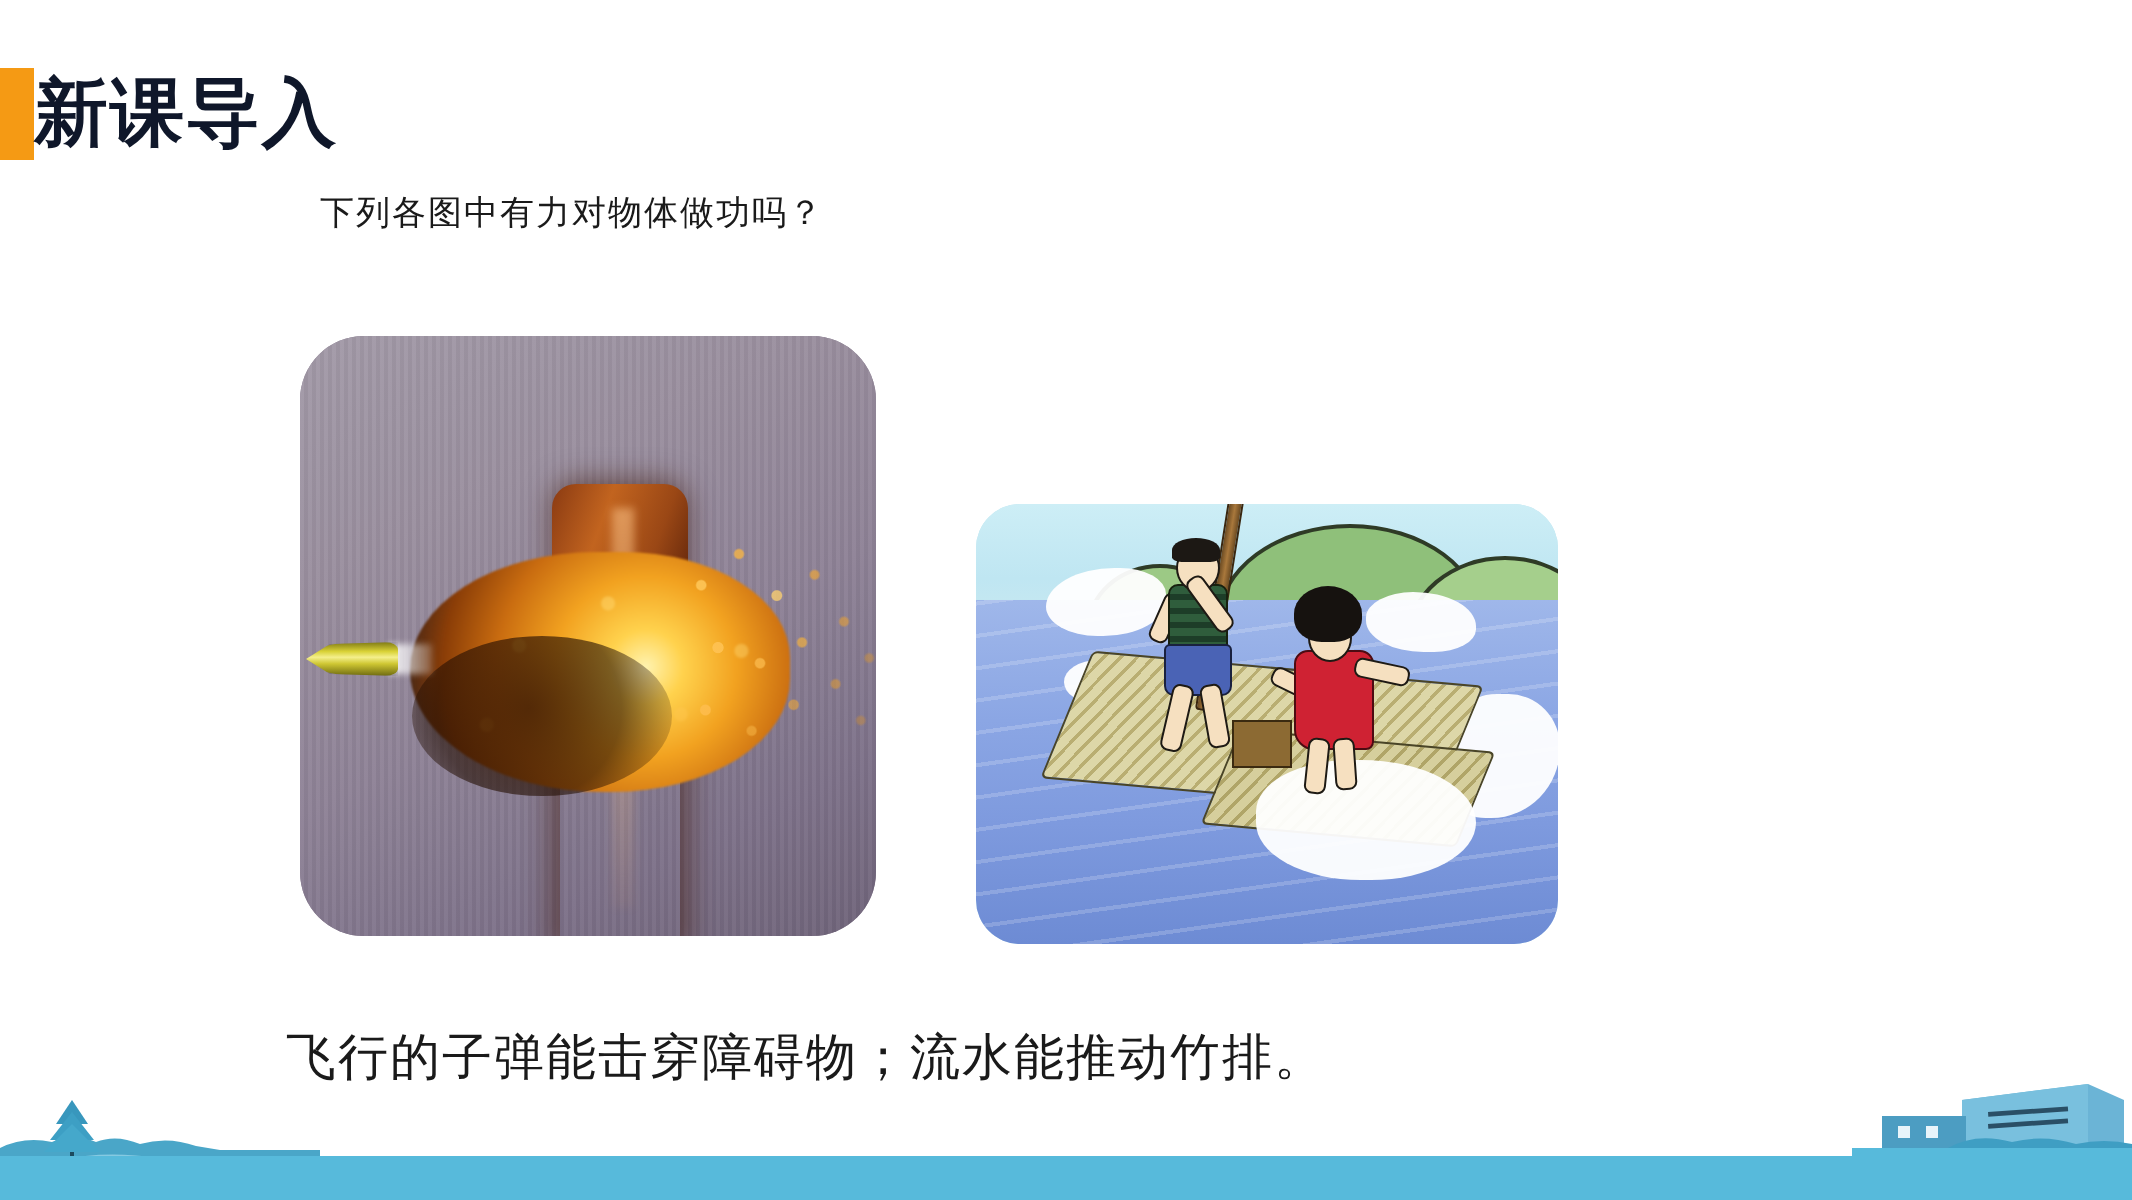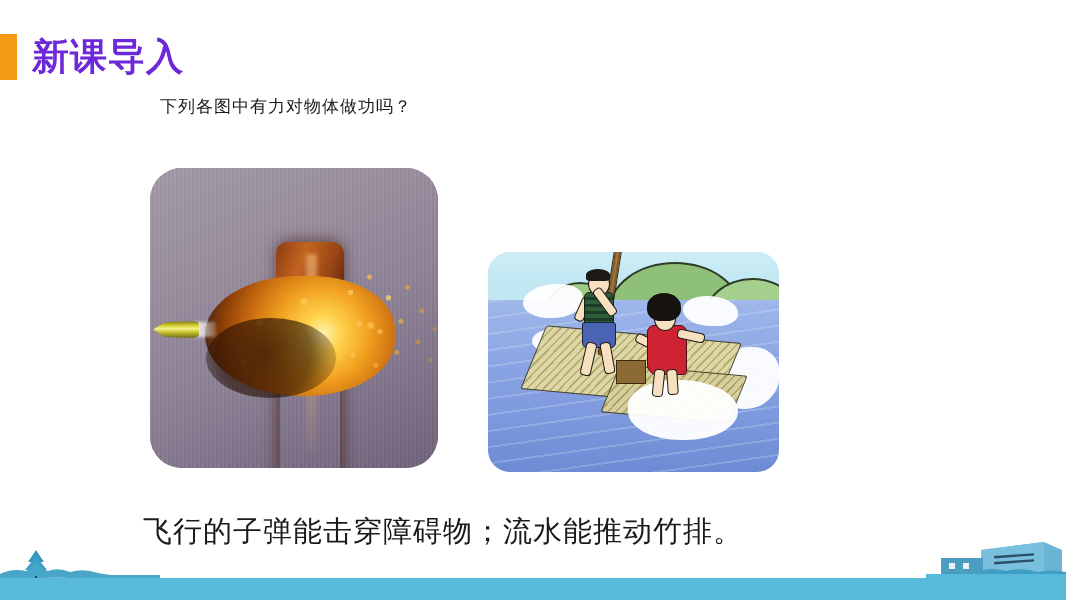--- a/index.html
+++ b/index.html
@@ -33,24 +33,23 @@
     align-items: center;
     height: 48px;
   }
   .header-accent-bar {
     width: 17px;
     height: 46px;
     background: #F59A14;
     flex: 0 0 auto;
   }
   .header-title {
-    margin-left: 15px;
     font-size: 37px;
     font-weight: bold;
-    color: #6d28d9;
+    color: #0f172a;
     letter-spacing: 1px;
     line-height: 46px;
     white-space: nowrap;
     font-family: "DejaVu Sans", "Liberation Sans", sans-serif;
   }
 
   
   .question-text {
     position: absolute;
     left: 160px;
@@ -288,21 +287,21 @@
   .woman-arm2{ position:absolute; left:-8px; top:40px; width:22px; height:8px; background:#f6e0c0; border:1.5px solid #1e1a14; border-radius:4px; transform:rotate(26deg); }
   .woman-leg { position:absolute; left:10px; top:72px; width:9px; height:26px; background:#f6e0c0; border:1.5px solid #1e1a14; border-radius:4px; transform:rotate(6deg);}
   .woman-leg2{ position:absolute; left:24px; top:72px; width:9px; height:24px; background:#f6e0c0; border:1.5px solid #1e1a14; border-radius:4px; transform:rotate(-4deg);}
   .stool { position:absolute; left:128px; top:108px; width:28px; height:22px; background:#8c6a33; border:1.6px solid #3b2a10; }
 
   
   .caption-text {
     position: absolute;
     left: 143px;
     top: 512px;
-    font-size: 29px;
+    font-size: 25px;
     color: #1a1a1a;
     letter-spacing: 1px;
     white-space: nowrap;
     font-family: "DejaVu Sans", "Liberation Sans", sans-serif;
   }
 
   
   .bottom-band {
     position: absolute;
     left: 0;

